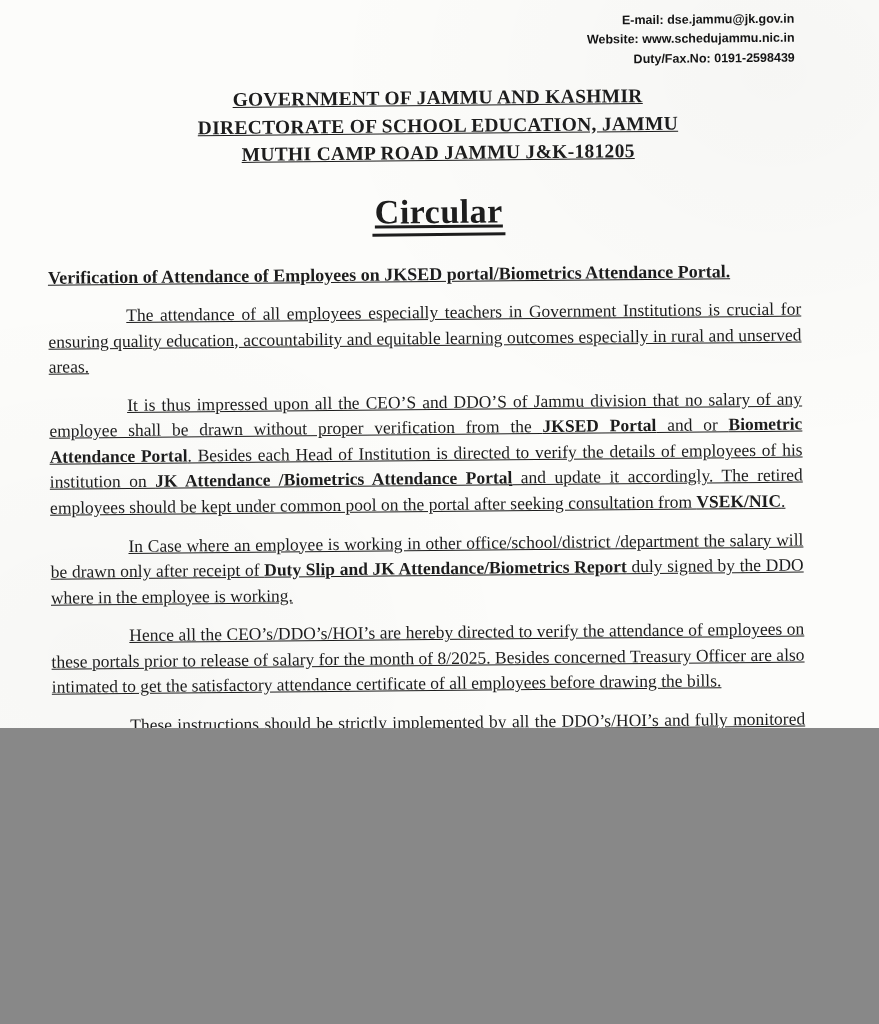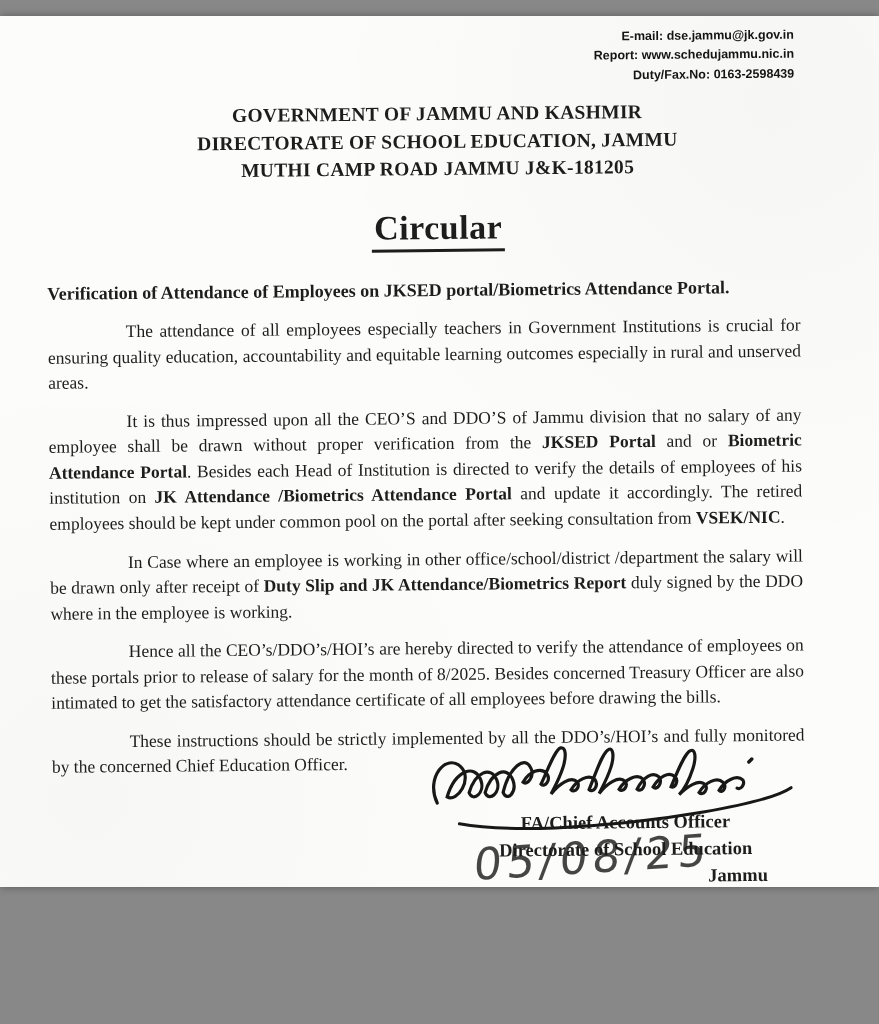--- a/index.html
+++ b/index.html
@@ -1,28 +1,29 @@
 <!DOCTYPE html>
 <html><head>
 <meta charset="utf-8">
 <style>
   html,body { margin:0; padding:0; }
   body { background:#888; }
   .page {
     position:relative;
-    width:879px; height:871px;
-    margin:16px auto;
+    width:879px; height:728px;
+    margin:0 auto;
     background:
       radial-gradient(ellipse at 88% 10%, rgba(0,0,0,0.025), transparent 42%),
       radial-gradient(ellipse at 10% 90%, rgba(0,0,0,0.02), transparent 40%),
       #fcfcfa;
     color:#1d1d1d;
     font-family:"Liberation Serif", serif;
     overflow:hidden;
     box-shadow:0 0 8px rgba(0,0,0,.35);
+    text-decoration:underline;
   }
   .tilt { position:relative; width:100%; height:100%; transform:rotate(-0.55deg); transform-origin:50% 40%; }
 
   
   .contact {
     position:absolute; top:13px; right:82px;
     text-align:right;
     font-family:"Liberation Sans", sans-serif;
     font-weight:bold; font-size:12.5px; line-height:1.55;
     color:#141414;
@@ -112,22 +113,22 @@
   .dated .hand-blue { font-size:23px; margin:0 1px; }
 </style>
 </head>
 <body>
 
 <div class="page">
   <div class="tilt">
 
     <div class="contact">
       <div class="row"><span>E-mail:</span> <span>dse.jammu@jk.gov.in</span></div>
-      <div class="row"><span>Report:</span> <span>www.schedujammu.nic.in</span></div>
-      <div class="row"><span>Duty/Fax.No:</span> <span>0163-2598439</span></div>
+      <div class="row"><span>Website:</span> <span>www.schedujammu.nic.in</span></div>
+      <div class="row"><span>Duty/Fax.No:</span> <span>0191-2598439</span></div>
     </div>
 
     <div class="letterhead">
       <div>GOVERNMENT OF JAMMU AND KASHMIR</div>
       <div>DIRECTORATE OF SCHOOL EDUCATION, JAMMU</div>
       <div>MUTHI CAMP ROAD JAMMU J&amp;K-181205</div>
     </div>
 
     <div class="doc-title"><span>Circular</span></div>
 

